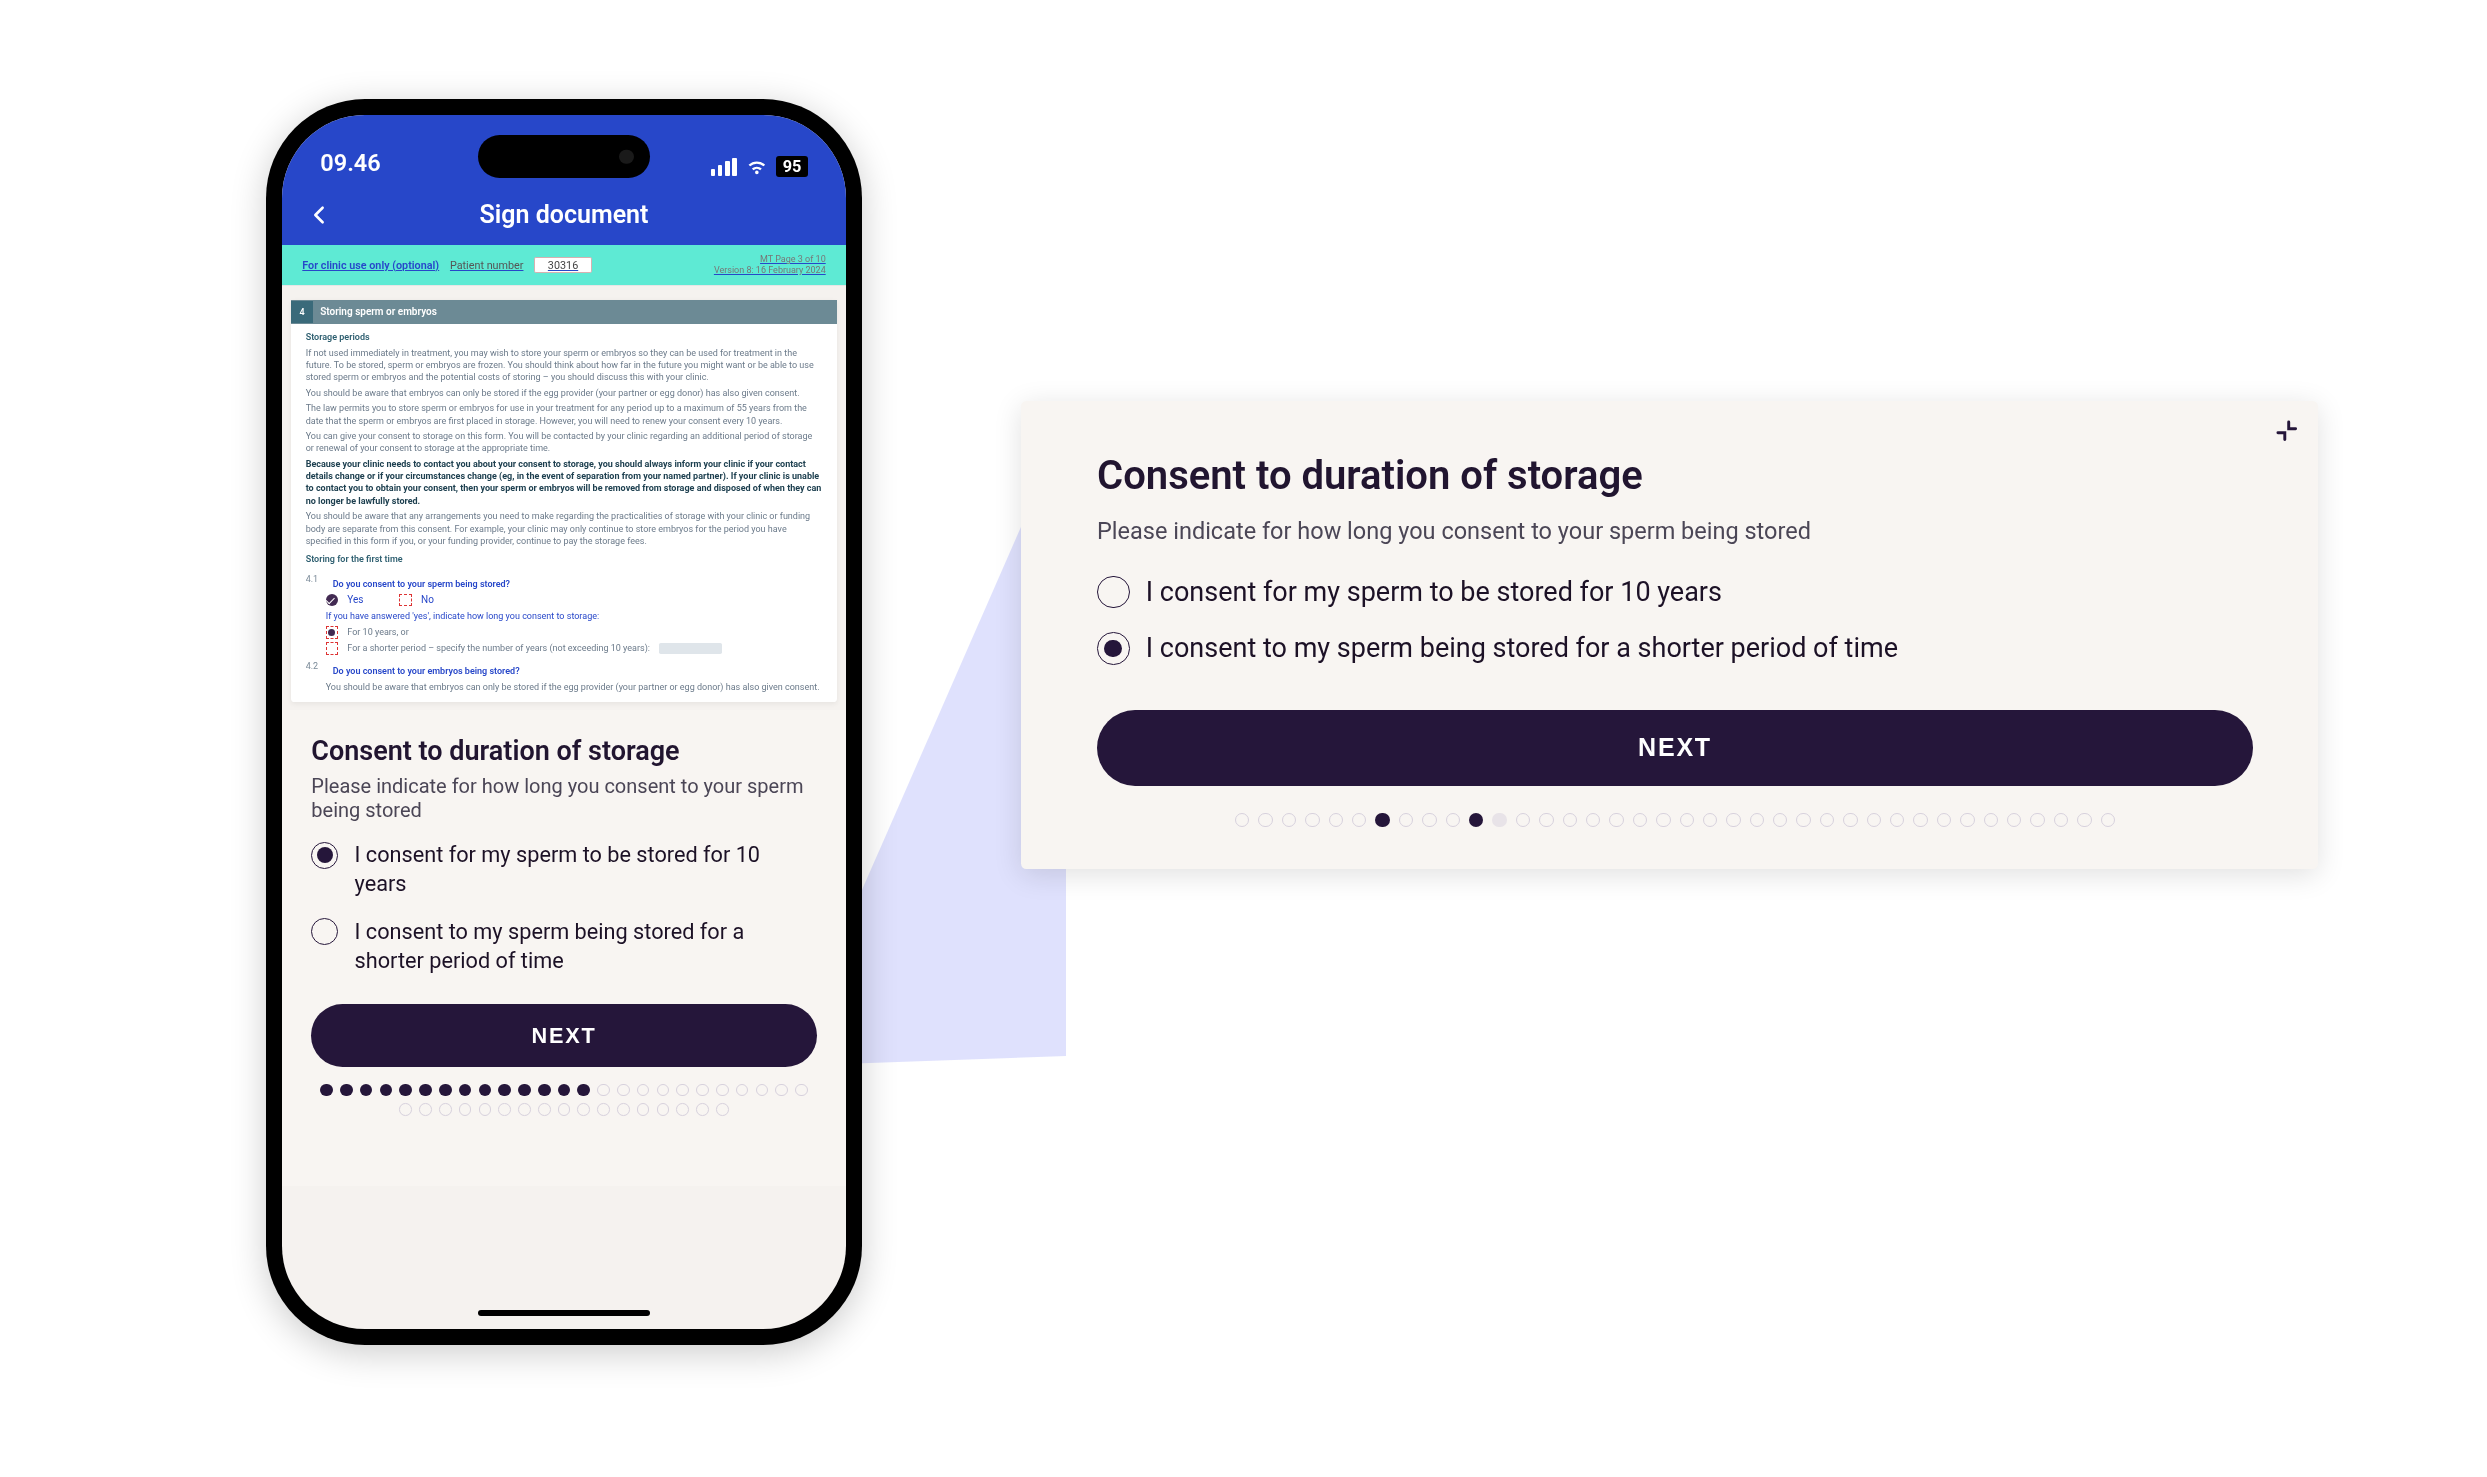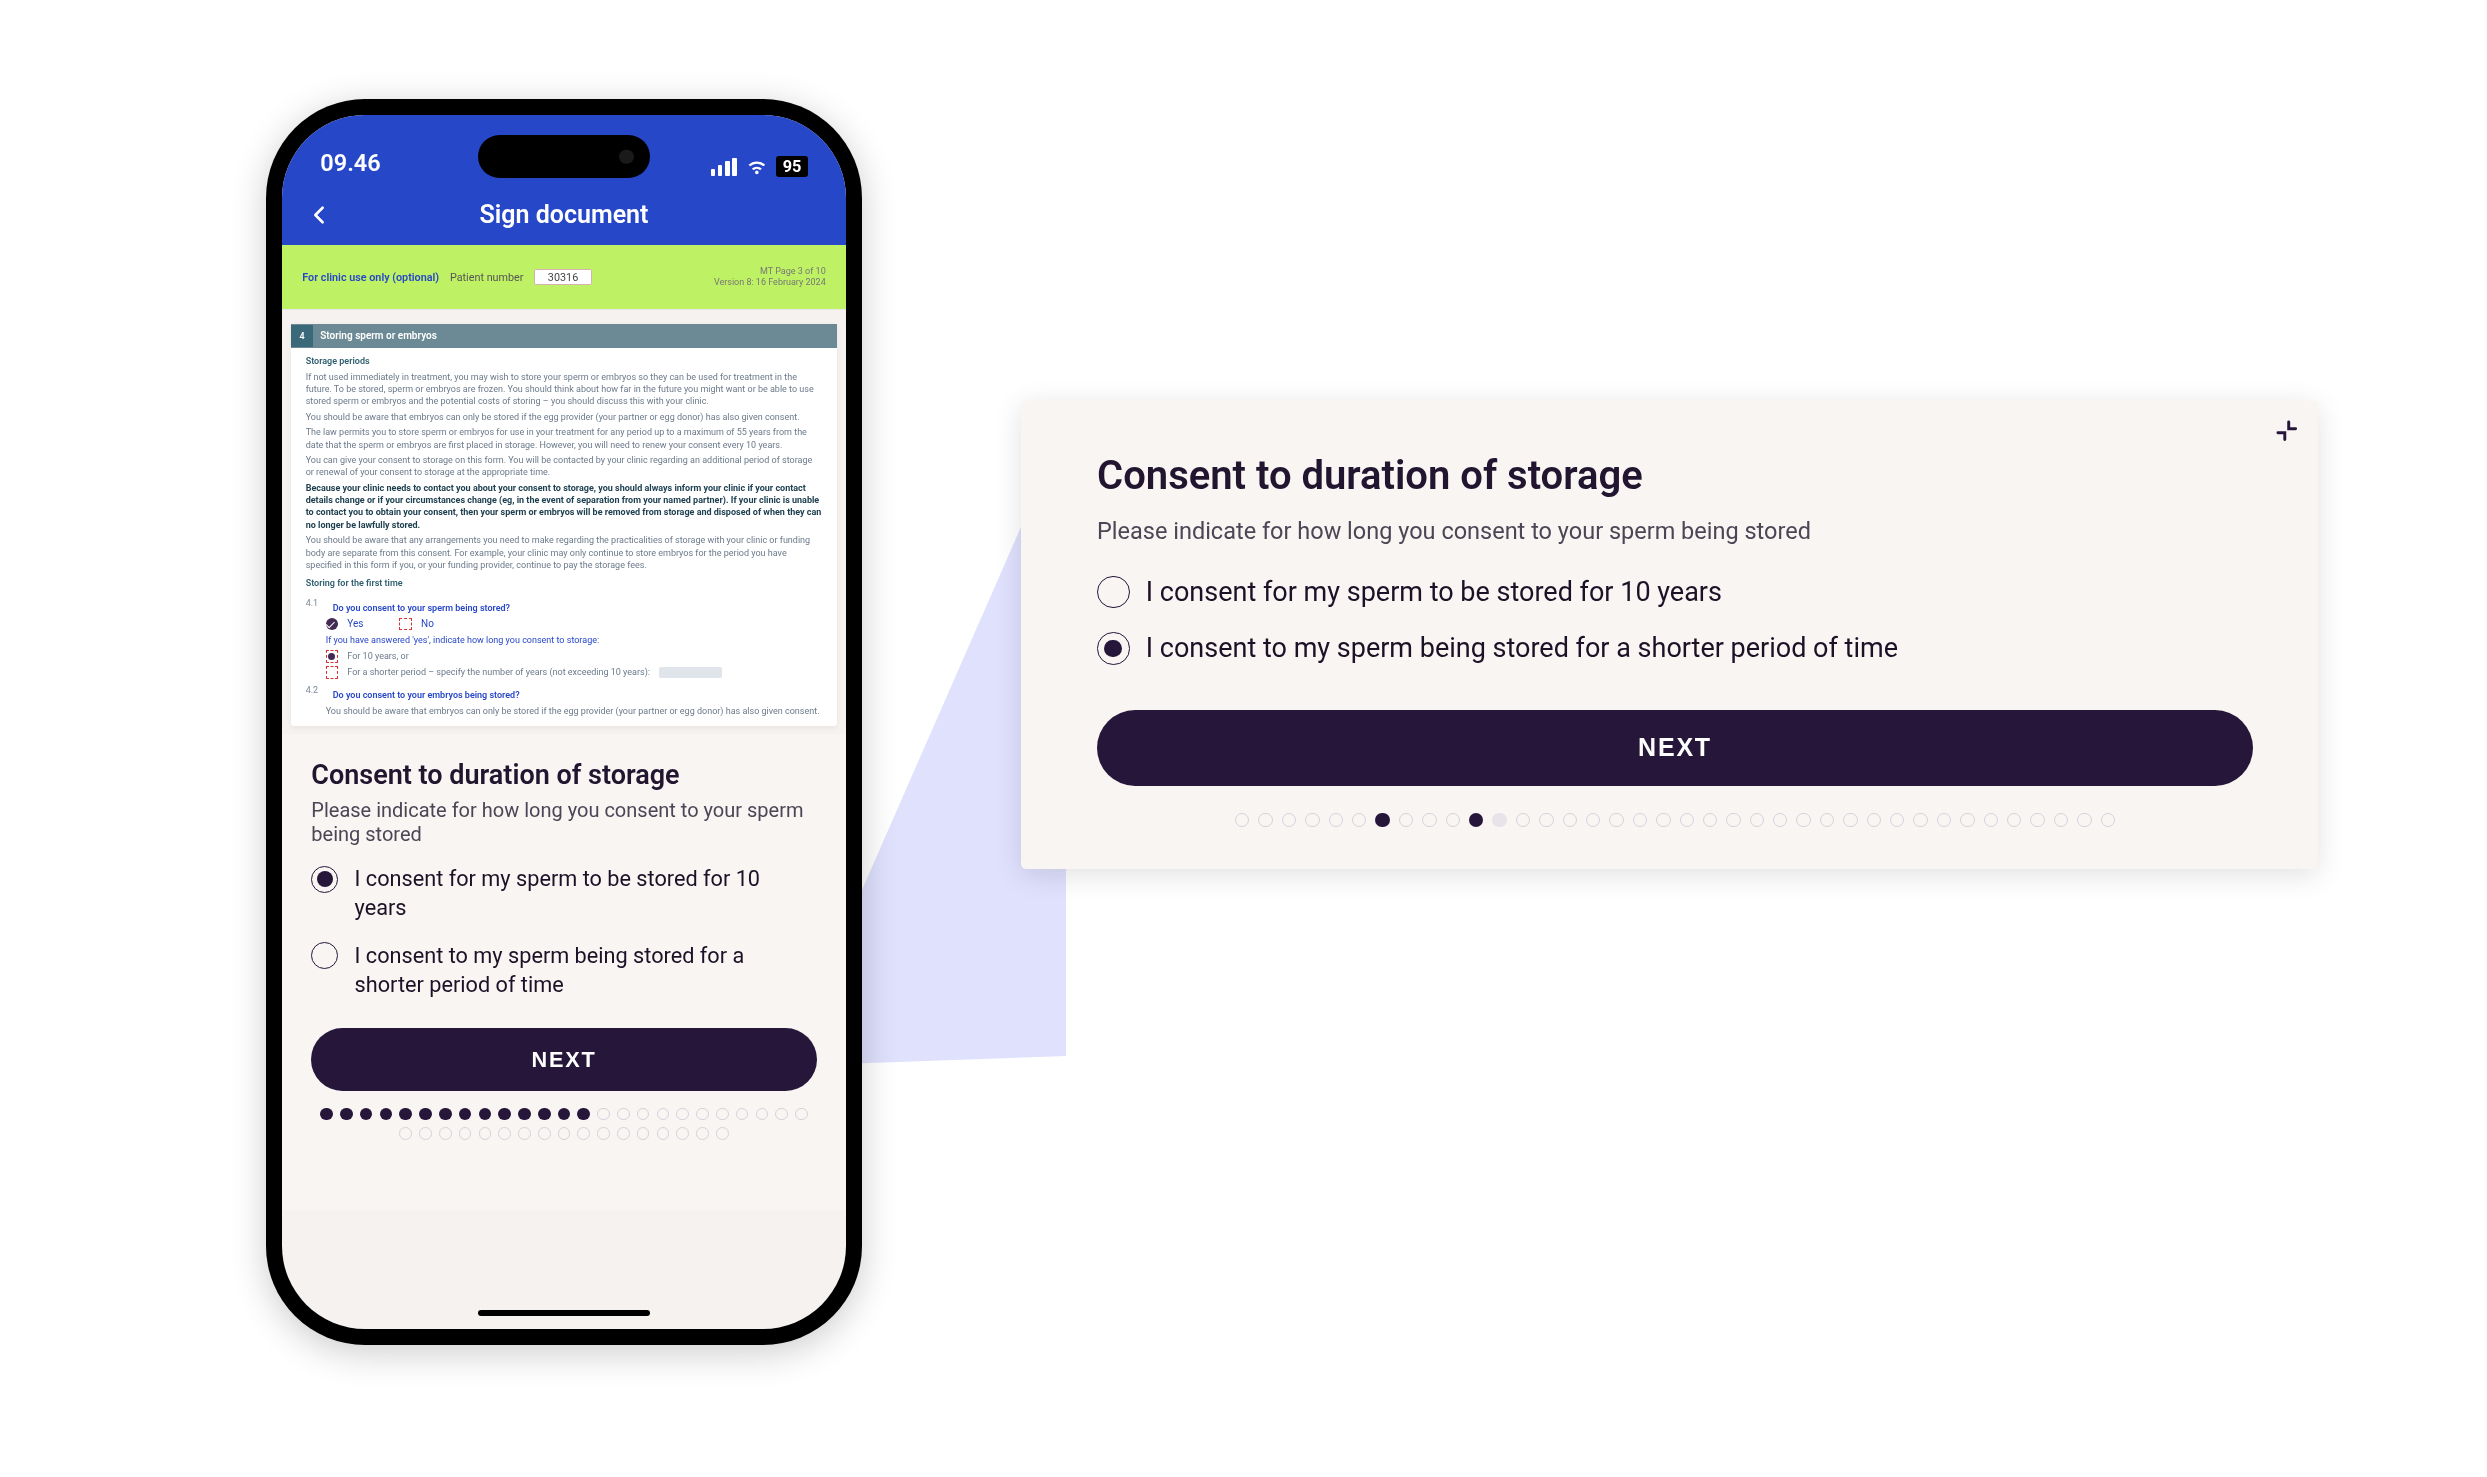--- a/index.html
+++ b/index.html
@@ -106,28 +106,29 @@
     font-weight: 600;
   }
   .nav-back {
     position:absolute; left:25px; top:50%; transform:translateY(-50%);
     width:25px; height:25px;
   }
   .nav-back svg { width:100%; height:100%; }
 
   
   .doc-meta {
-    background:#bef264;
+    background:#5eead4;
     margin: 0;
     border-bottom:0.9px solid #e6e6e6;
     display:flex; align-items:center;
-    padding: 21px 20px;
+    padding: 9px 20px;
     font-size:10.8px;
     color:#2747c9;
     gap:10.8px;
+    text-decoration:underline;
   }
   .doc-meta .spacer{flex:1}
   .patient-box {
     border:0.9px solid #d6b1b1; background:#fff;
     color:#444; padding:0.9px 12.6px; font-size:10.8px;
     border-radius:1.8px;
   }
   .doc-meta-right {
     color:#777; font-size:9px; text-align:right; line-height:1.2;
   }

